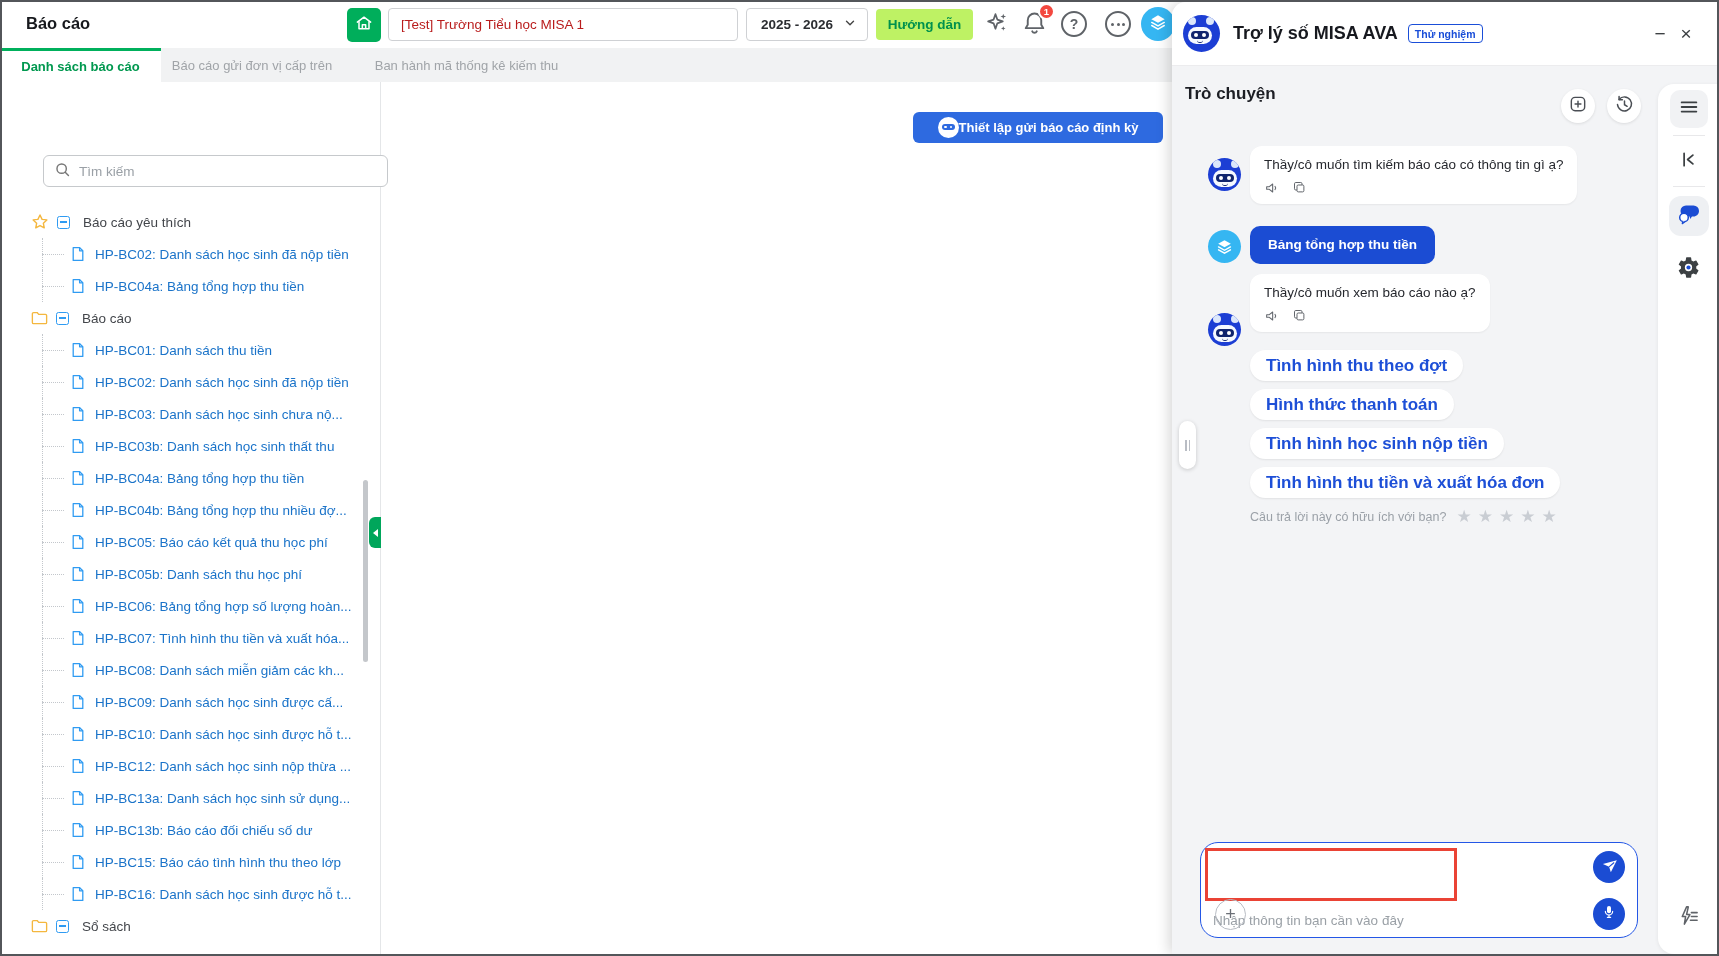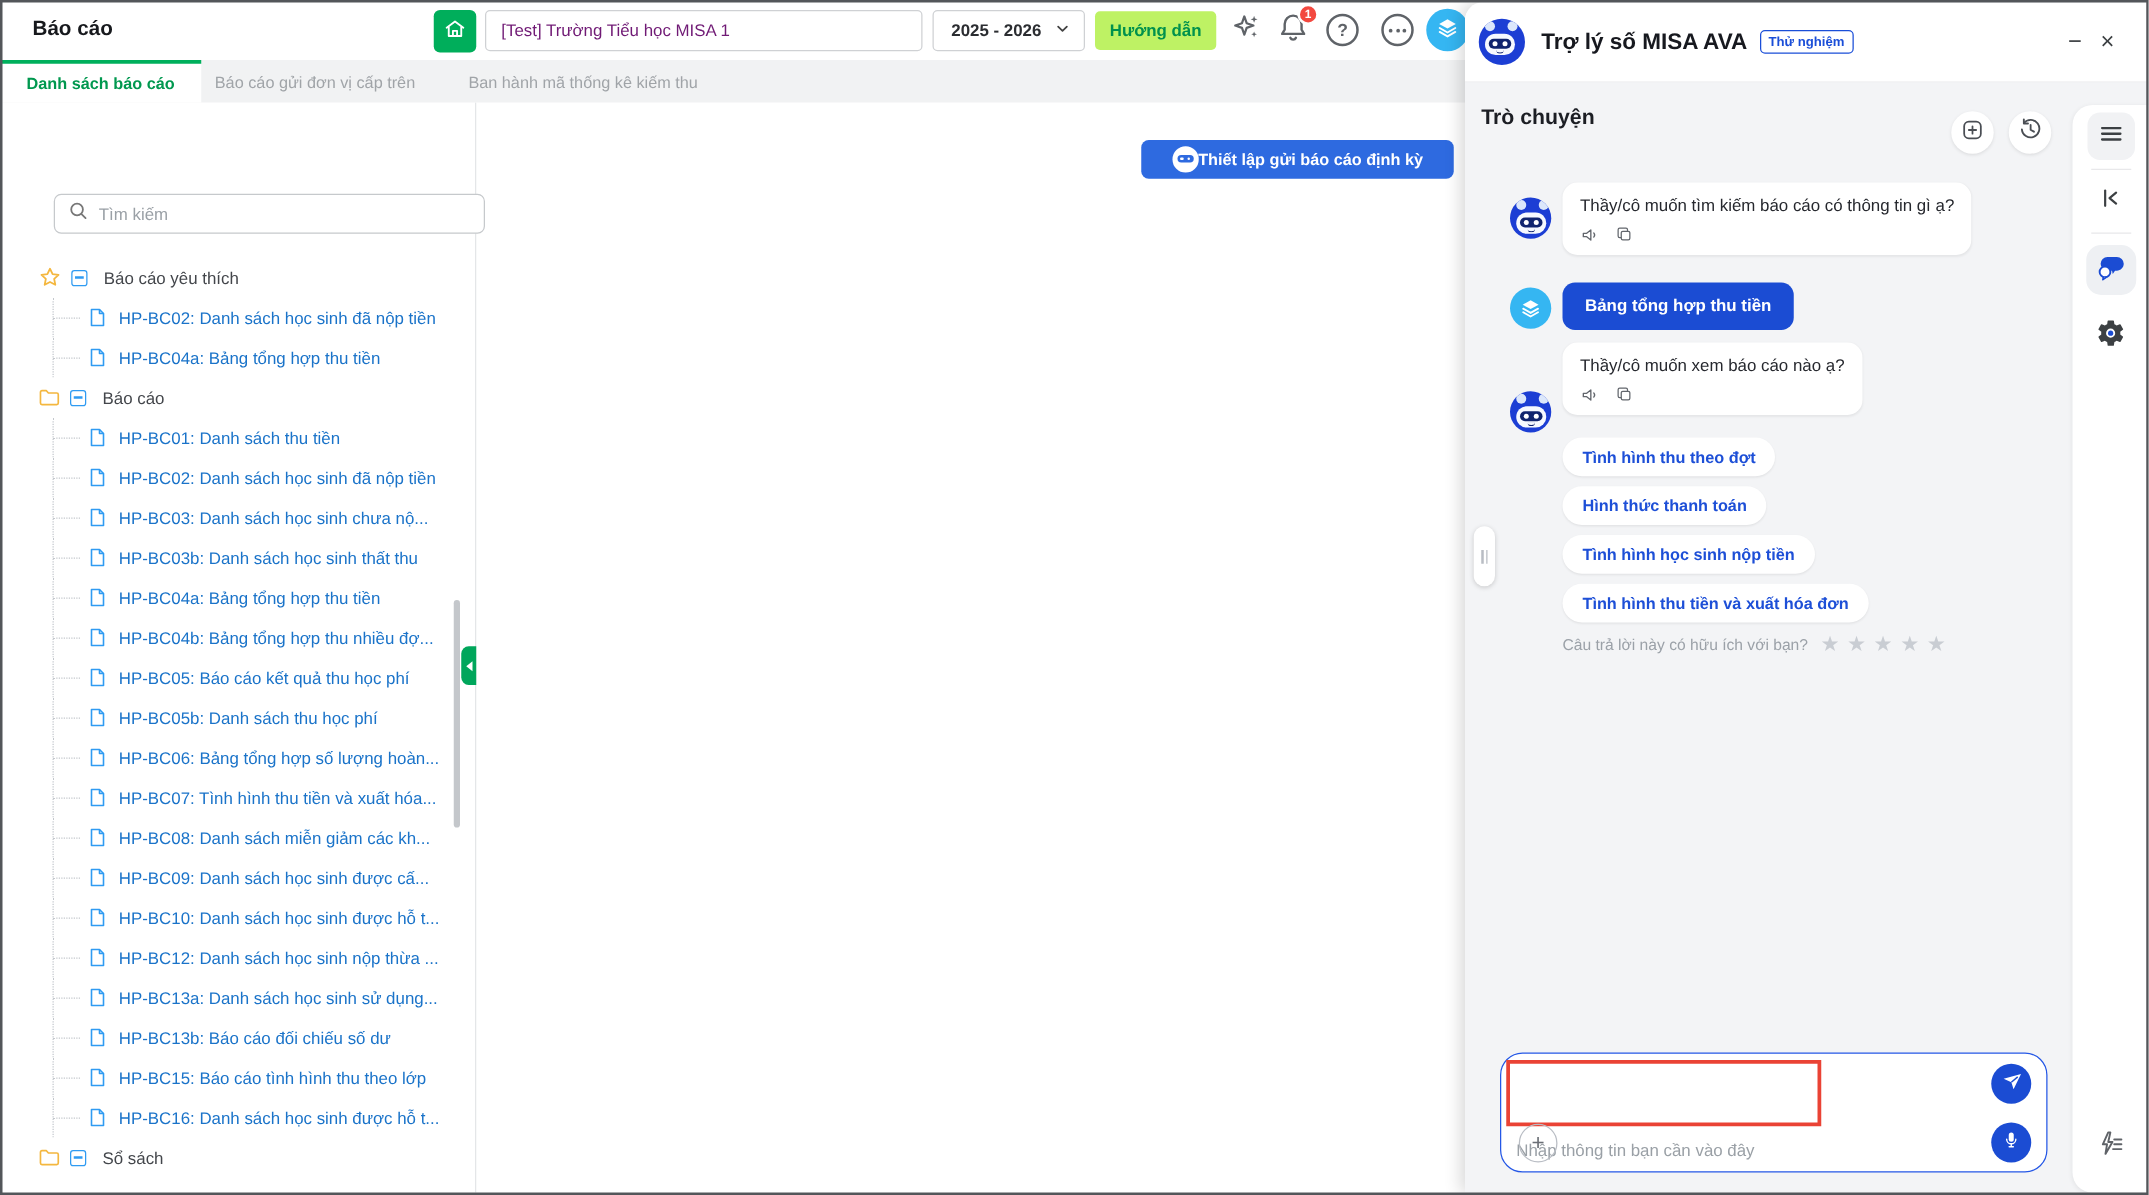--- a/index.html
+++ b/index.html
@@ -4,21 +4,21 @@
 <style>
   * { margin:0; padding:0; box-sizing:border-box; }
   html,body { width:1719px; height:956px; overflow:hidden; }
   body { font-family:"Liberation Sans","DejaVu Sans",sans-serif; background:#fff; position:relative; color:#26282e; }
   .frame { position:absolute; inset:0; border:2px solid #53565a; pointer-events:none; z-index:99; }
 
   
   .topbar { position:absolute; left:0; top:0; width:1186px; height:48px; background:#fff; z-index:2; }
   .page-title { position:absolute; left:26px; top:14px; font-size:16.5px; font-weight:bold; color:#17191d; }
   .home-btn { position:absolute; left:347px; top:8px; width:34px; height:34px; background:#00ae5b; border-radius:5px; display:flex; align-items:center; justify-content:center; cursor:pointer; }
-  .school-input { position:absolute; left:388px; top:8px; width:350px; height:33px; border:1px solid #cfd1d4; border-radius:4px; display:flex; align-items:center; padding:0 12px; font-size:13.5px; color:#701a75; background:#fff; }
+  .school-input { position:absolute; left:388px; top:8px; width:350px; height:33px; border:1px solid #cfd1d4; border-radius:4px; display:flex; align-items:center; padding:0 12px; font-size:13.5px; color:#b91c1c; background:#fff; }
   .year-select { position:absolute; left:746px; top:8px; width:122px; height:33px; border:1px solid #cfd1d4; border-radius:4px; display:flex; align-items:center; justify-content:space-between; padding:0 10px 0 14px; font-size:13.5px; font-weight:600; color:#2b2d31; background:#fff; }
   .guide-btn { position:absolute; left:876px; top:9px; width:97px; height:31px; background:#bef264; border:none; border-radius:4px; font-size:13.5px; font-weight:bold; color:#00914d; font-family:inherit; cursor:pointer; }
   .icon-btn { position:absolute; top:10px; width:28px; height:28px; display:flex; align-items:center; justify-content:center; cursor:pointer; }
   .icon-btn.sparkle { left:982px; }
   .icon-btn.bell { left:1020px; }
   .badge { position:absolute; top:-7px; right:-7px; min-width:17px; height:17px; background:#f3483f; border:2px solid #fff; border-radius:50%; color:#fff; font-size:9.5px; font-weight:bold; display:flex; align-items:center; justify-content:center; }
   .ring { width:26px; height:26px; border:2px solid #5f6368; border-radius:50%; display:flex; align-items:center; justify-content:center; color:#5f6368; font-weight:bold; font-size:14px; }
   .icon-btn.help { left:1060px; }
   .icon-btn.more { left:1104px; }
   .dots { display:flex; gap:2.5px; }
@@ -72,21 +72,21 @@
   .round-btn.newchat { left:389px; }
   .round-btn.history { left:435px; }
   .msg-avatar { position:absolute; left:36px; width:33px; height:33px; border-radius:50%; }
   .layers-avatar { width:100%; height:100%; border-radius:50%; background:#35b6f2; display:flex; align-items:center; justify-content:center; }
   .bot-bubble { position:absolute; left:78px; background:#fff; border-radius:12px; box-shadow:0 1px 2px rgba(0,0,0,.06); padding:11px 14px 8px 14px; }
   .b-text { font-size:13.5px; color:#26282e; white-space:nowrap; }
   .b-icons { display:flex; gap:12px; margin-top:8px; }
   .b-icons span { cursor:pointer; display:flex; }
   .user-bubble { position:absolute; left:78px; height:38px; line-height:38px; padding:0 18px; background:#1b4cd3; border-radius:10px; color:#fff; font-size:13.5px; font-weight:600; white-space:nowrap; }
   .quick-replies { position:absolute; left:78px; top:284px; display:flex; flex-direction:column; align-items:flex-start; gap:8px; }
-  .quick-reply { height:31px; padding:0 16px; background:#fff; border:none; border-radius:16px; box-shadow:0 1px 2px rgba(0,0,0,.08); font-size:13px; font-weight:bold; color:#1d4fd7; font-family:inherit; white-space:nowrap; cursor:pointer; }
+  .quick-reply { height:31px; padding:0 16px; background:#fff; border:none; border-radius:16px; box-shadow:0 1px 2px rgba(0,0,0,.08); font-size:17px; font-weight:bold; color:#1d4fd7; font-family:inherit; white-space:nowrap; cursor:pointer; }
   .rating-row { position:absolute; left:78px; top:440px; display:flex; align-items:center; font-size:12.5px; color:#9ba1a8; }
   .stars { margin-left:10px; font-size:17px; letter-spacing:6px; color:#c9cdd3; }
   .stars span { cursor:pointer; }
   .drag-handle { position:absolute; left:7px; top:355px; width:17px; height:48px; background:#fff; border-radius:9px; box-shadow:0 1px 4px rgba(0,0,0,.18); display:flex; align-items:center; justify-content:center; gap:2px; cursor:grab; }
   .drag-handle i { width:1.5px; height:11px; background:#b9bdc4; }
   .input-box { position:absolute; left:28px; top:776px; width:438px; height:96px; background:#fff; border:1.5px solid #2457e6; border-radius:18px; }
   .chat-input { position:absolute; left:12px; top:8px; width:260px; height:42px; border:none; outline:none; font-size:13.5px; font-family:inherit; color:#2b2d31; background:transparent;margin-top:48px; }
   .chat-input::placeholder { color:#9aa0a6; }
   .red-annotation { position:absolute; left:4px; top:5px; width:252px; height:53px; border:3px solid #ea4335; pointer-events:none; }
   .attach-btn { position:absolute; left:14px; top:56px; width:31px; height:31px; border:1.5px solid #b9bdc4; border-radius:50%; display:flex; align-items:center; justify-content:center; font-size:18px; color:#6b6f76; cursor:pointer; }

